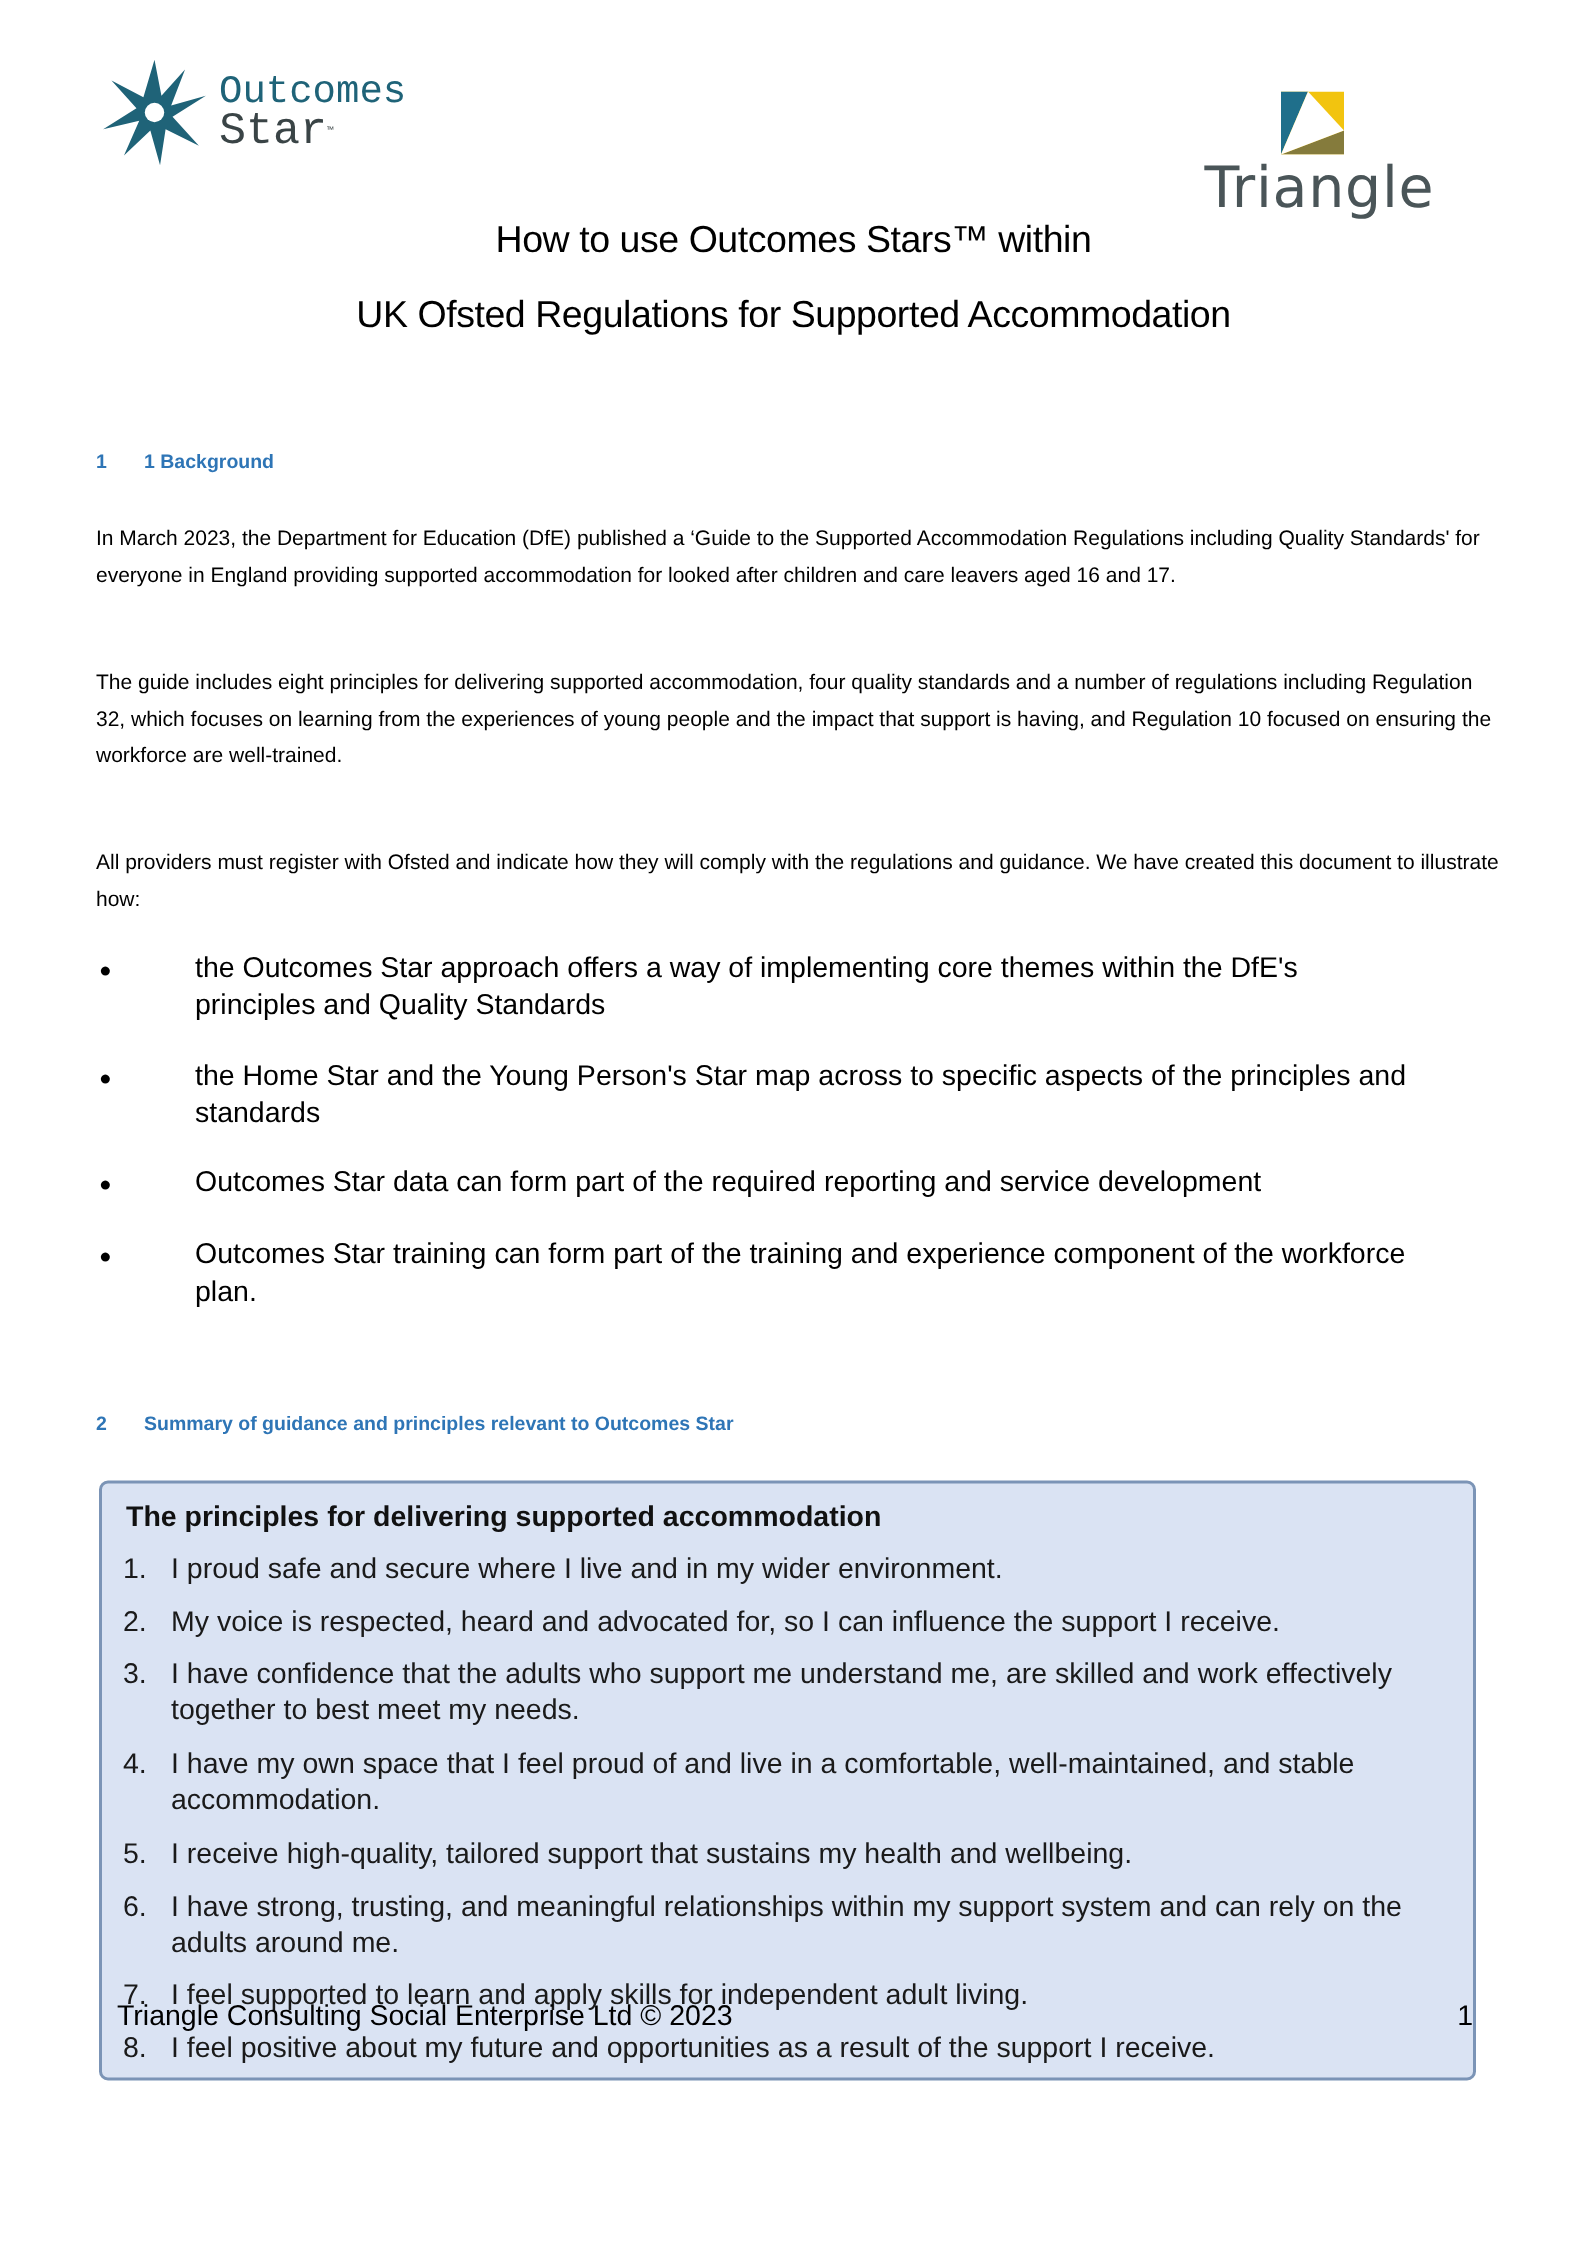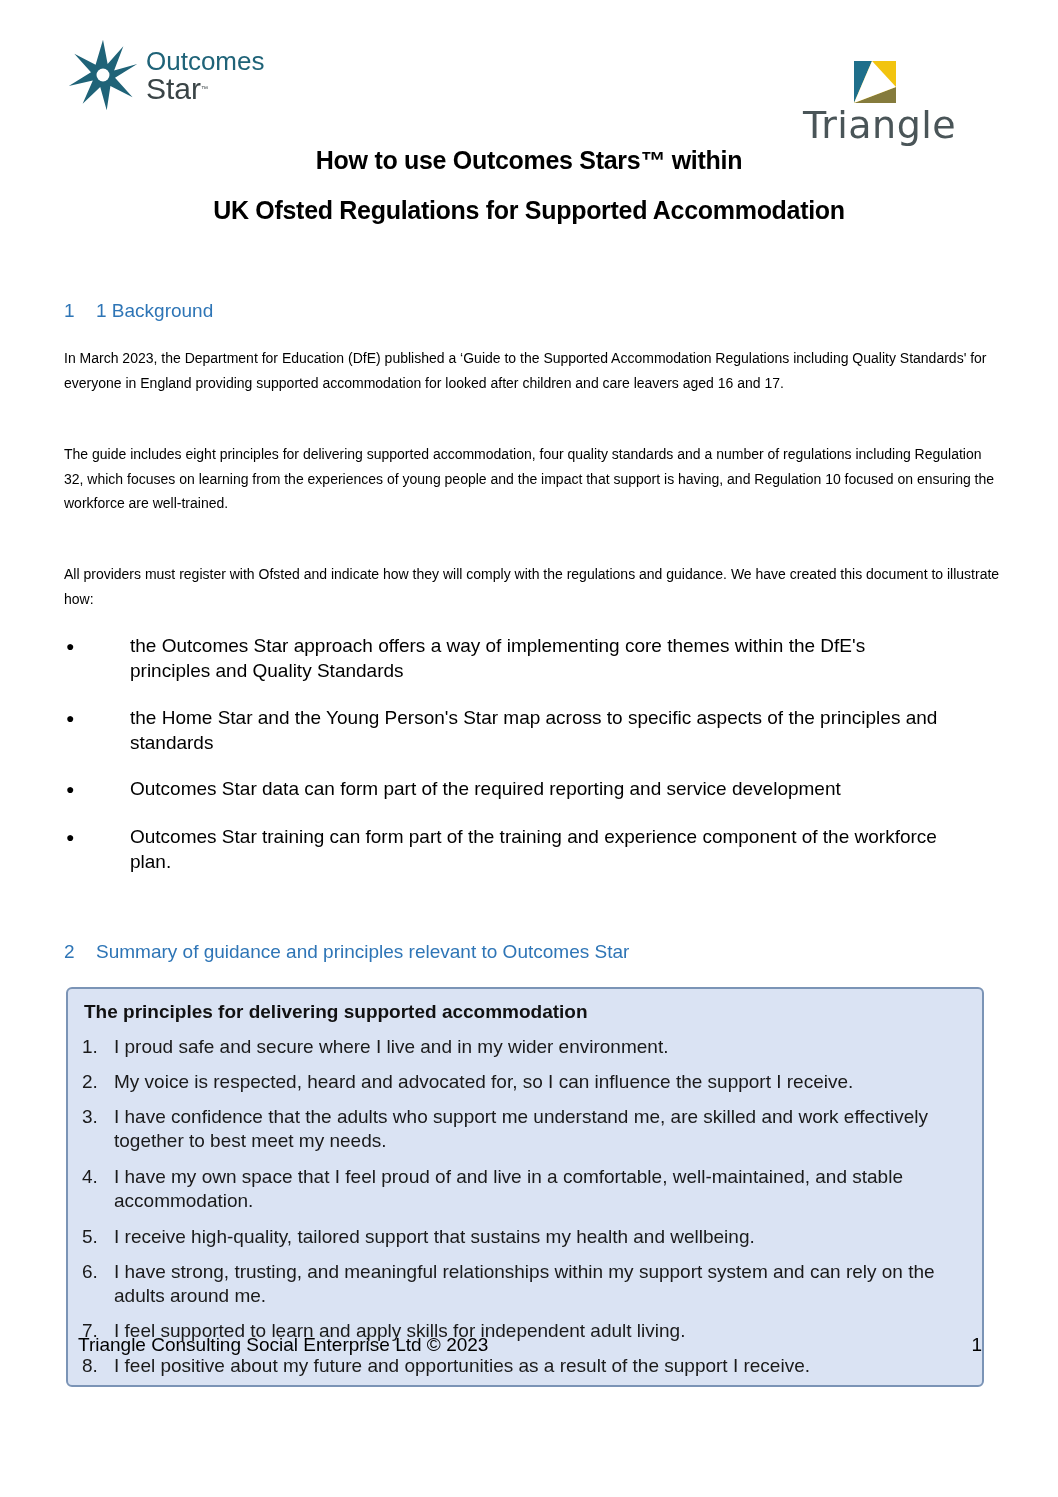--- a/index.html
+++ b/index.html
@@ -1,29 +1,29 @@
 <!DOCTYPE html>
 <html><head>
 <meta charset="utf-8">
 <style>
   html, body { margin:0; padding:0; background:#ffffff; }
   body { width:1058px; height:1497px; position:relative; overflow:hidden; font-family:"Liberation Sans", sans-serif; color:#000; }
   .logo-os { position:absolute; left:66px; top:38px; display:flex; align-items:center; }
   .logo-os svg { width:74px; height:74px; }
-  .logo-os-text { margin-left:6px; color:#2a5c6e; line-height:27px; font-family:Liberation Sans, sans-serif; }
+  .logo-os-text { margin-left:6px; color:#2a5c6e; line-height:27px; font-family:Liberation Mono, monospace; }
   .logo-os-text .l1 { font-size:26px; color:#1f6378; }
   .logo-os-text .l2 { font-size:30px; color:#3a4446; }
   .logo-os-text .tm { font-size:7px; vertical-align:top; }
   .logo-tri { position:absolute; left:793px; top:61px; display:flex; align-items:center;flex-direction:column; }
   .logo-tri svg { width:42px; height:42px; }
   .logo-tri-text { margin-left:10px; font-family:"DejaVu Sans", sans-serif; font-size:38px; color:#4a5558; letter-spacing:0.5px; }
-  .title { position:absolute; left:0; width:1058px; text-align:center; font-weight:bold; font-size:25px; letter-spacing:-0.3px; }
+  .title { position:absolute; left:0; width:1058px; text-align:center; font-weight:normal; font-size:25px; letter-spacing:-0.3px; }
   .t1 { top:146px; }
   .t2 { top:196px; }
-  .h { position:absolute; left:64px; color:#2e75b6; font-weight:normal; font-size:19px; }
+  .h { position:absolute; left:64px; color:#2e75b6; font-weight:bold; font-size:13px; }
   .h .num { display:inline-block; width:32px; }
   .p { position:absolute; left:64px; width:940px; font-size:14px; line-height:24.5px; }
   .bullet { position:absolute; left:64px; width:940px; font-size:19px; line-height:24.5px; display:flex; }
   .bullet .dot { width:64px; flex:none; font-size:14px; padding-left:2px; }
   .bullet .txt { width:820px; }
   .box { position:absolute; left:66px; top:987px; width:918px; height:400px; background:#dae3f3; border:2px solid #7b94b6; border-radius:6px; box-sizing:border-box; }
   .box-title { position:absolute; left:16px; top:12px; font-weight:bold; font-size:19px; color:#111; }
   .pr { position:absolute; left:14px; width:880px; font-size:19px; line-height:24px; display:flex; color:#1a1a1a; }
   .pr .n { width:32px; flex:none; }
   .footer { position:absolute; top:1334px; left:78px; width:904px; font-size:19px; display:flex; justify-content:space-between;gap:28px; }

